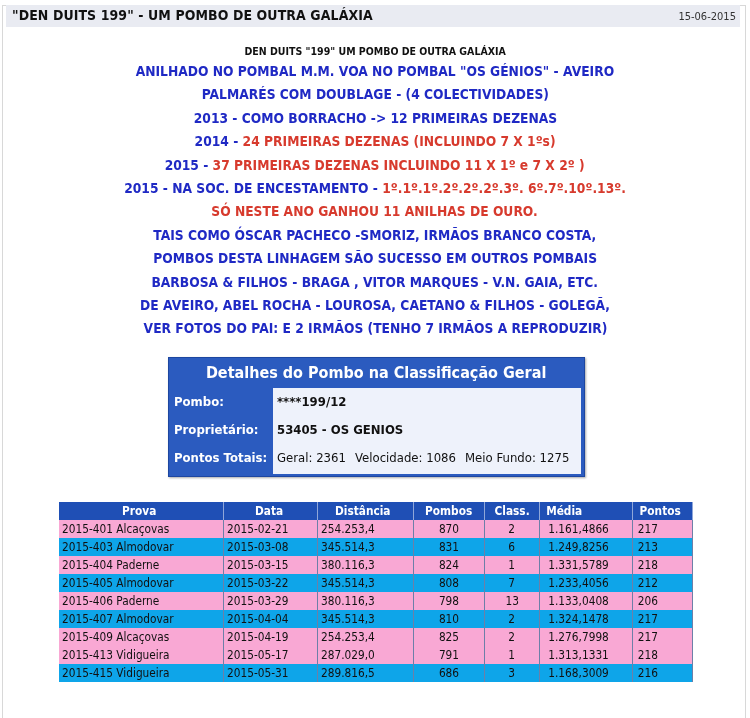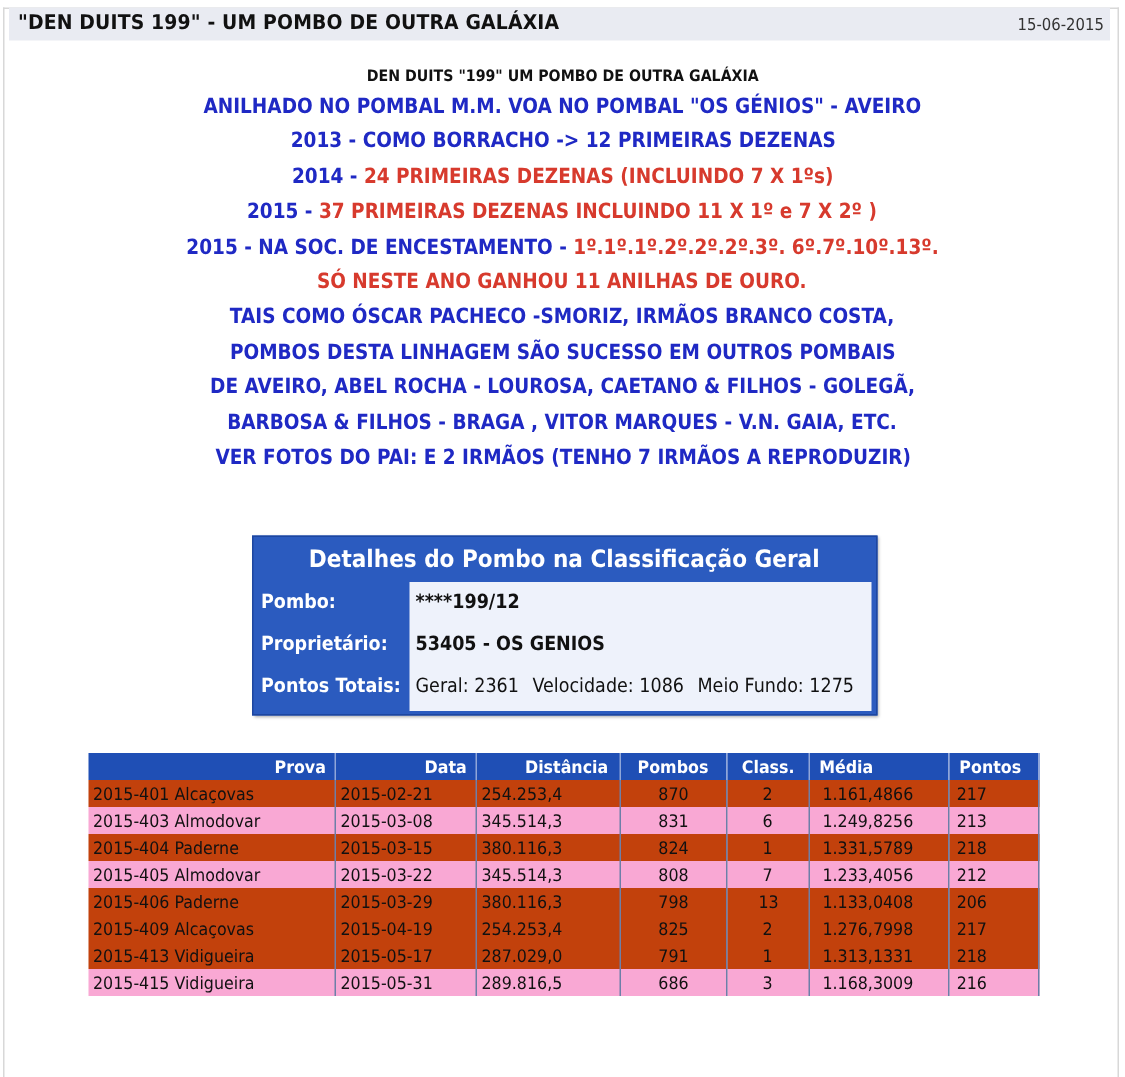--- a/index.html
+++ b/index.html
@@ -19,52 +19,53 @@
   .details-header { position: absolute; left: 0; top: 0; width: 415px; height: 30px; line-height: 30px; text-align: center; color: #fff; font-weight: bold; font-size: 16px; }
   .details-header span { display: inline-block; transform: scaleX(0.9); }
   .details-body { position: absolute; left: 104px; top: 30px; width: 308px; height: 86px; background: #eef2fb; }
   .drow { position: absolute; left: 0; height: 28px; line-height: 28px; }
   .dlabel { position: absolute; left: 5px; color: #fff; font-weight: bold; font-size: 13px; transform: scaleX(0.9); transform-origin: left center; white-space: nowrap; }
   .dval { position: absolute; left: 108px; color: #111; font-size: 13px; white-space: nowrap; transform: scaleX(0.9); transform-origin: left center; }
   .dval.bold { font-weight: bold; }
   .dval .gap { display: inline-block; width: 10px; }
 
   .results { position: absolute; left: 59px; top: 502px; border-collapse: collapse; font-size: 11.5px; color: #111; }
-  .results th { background: #1f4fb5; color: #fff; font-weight: bold; height: 18px; padding: 0 3px; border-right: 1px solid #8fa6d9; text-align: right; font-size: 11.5px; }
+  .results th { background: #1f4fb5; color: #fff; font-weight: bold; height: 18px; padding: 0 3px; border-right: 1px solid #8fa6d9; text-align: center; font-size: 11.5px; }
   .results td { height: 18px; padding: 0 3px; border-right: 1px solid #6d7fa8; white-space: nowrap; }
-  .results tr.odd td { background: #c2410c; }
-  .results tr.even td { background: #f9a8d4; }
+  .results tr.odd td { background: #f9a8d4; }
+  .results tr.even td { background: #0ea5e9; }
   .results .c { text-align: center; }
   .results .r { text-align: left; }
   .results td span, .results th span { display: inline-block; transform: scaleX(0.92); }
   .results .r span { transform-origin: right center; }
   .results .l span { transform-origin: left center; }
 </style>
 </head>
 <body>
 
 <div class="frame"></div>
 <div class="title-bar">
   <div class="title">"DEN DUITS 199" - UM POMBO DE OUTRA GALÁXIA</div>
   <div class="date">15-06-2015</div>
 </div>
 
 <div class="subtitle"><span class="sub-inner">DEN DUITS "199" UM POMBO DE OUTRA GALÁXIA</span></div>
 
 <div class="lines" id="lines">
     <div class="line"><span class="inner"><span>ANILHADO NO POMBAL M.M. VOA NO POMBAL "OS GÉNIOS" - AVEIRO</span></span></div>
+    <div class="line"><span class="inner"><span>PALMARÉS COM DOUBLAGE - (4 COLECTIVIDADES)</span></span></div>
     <div class="line"><span class="inner"><span>2013 - COMO BORRACHO -&gt; 12 PRIMEIRAS DEZENAS</span></span></div>
     <div class="line"><span class="inner"><span>2014 - </span><span class="red">24 PRIMEIRAS DEZENAS (INCLUINDO 7 X 1ºs)</span></span></div>
     <div class="line"><span class="inner"><span>2015 - </span><span class="red">37 PRIMEIRAS DEZENAS INCLUINDO 11 X 1º e 7 X 2º )</span></span></div>
     <div class="line"><span class="inner"><span>2015 - NA SOC. DE ENCESTAMENTO - </span><span class="red">1º.1º.1º.2º.2º.2º.3º. 6º.7º.10º.13º.</span></span></div>
     <div class="line"><span class="inner"><span class="red">SÓ NESTE ANO GANHOU 11 ANILHAS DE OURO.</span></span></div>
     <div class="line"><span class="inner"><span>TAIS COMO ÓSCAR PACHECO -SMORIZ, IRMÃOS BRANCO COSTA,</span></span></div>
     <div class="line"><span class="inner"><span>POMBOS DESTA LINHAGEM SÃO SUCESSO EM OUTROS POMBAIS</span></span></div>
+    <div class="line"><span class="inner"><span>BARBOSA &amp; FILHOS - BRAGA , VITOR MARQUES - V.N. GAIA, ETC.</span></span></div>
     <div class="line"><span class="inner"><span>DE AVEIRO, ABEL ROCHA - LOUROSA, CAETANO &amp; FILHOS - GOLEGÃ,</span></span></div>
-    <div class="line"><span class="inner"><span>BARBOSA &amp; FILHOS - BRAGA , VITOR MARQUES - V.N. GAIA, ETC.</span></span></div>
     <div class="line"><span class="inner"><span>VER FOTOS DO PAI: E 2 IRMÃOS (TENHO 7 IRMÃOS A REPRODUZIR)</span></span></div>
   </div>
 
 <div class="details">
   <div class="details-header"><span>Detalhes do Pombo na Classificação Geral</span></div>
   <div class="details-body"></div>
   <div class="drow" style="top:30px;width:367px;">
     <span class="dlabel">Pombo:</span>
     <span class="dval bold">****199/12</span>
   </div>
@@ -129,20 +130,29 @@
       </tr>
       <tr class="odd">
         <td class="l"><span>2015-406 Paderne</span></td>
         <td class="l"><span>2015-03-29</span></td>
         <td class="l"><span>380.116,3</span></td>
         <td class="c"><span>798</span></td>
         <td class="c"><span>13</span></td>
         <td class="r"><span>1.133,0408</span></td>
         <td class="r"><span>206</span></td>
       </tr>
+      <tr class="even">
+        <td class="l"><span>2015-407 Almodovar</span></td>
+        <td class="l"><span>2015-04-04</span></td>
+        <td class="l"><span>345.514,3</span></td>
+        <td class="c"><span>810</span></td>
+        <td class="c"><span>2</span></td>
+        <td class="r"><span>1.324,1478</span></td>
+        <td class="r"><span>217</span></td>
+      </tr>
       <tr class="odd">
         <td class="l"><span>2015-409 Alcaçovas</span></td>
         <td class="l"><span>2015-04-19</span></td>
         <td class="l"><span>254.253,4</span></td>
         <td class="c"><span>825</span></td>
         <td class="c"><span>2</span></td>
         <td class="r"><span>1.276,7998</span></td>
         <td class="r"><span>217</span></td>
       </tr>
       <tr class="odd">

